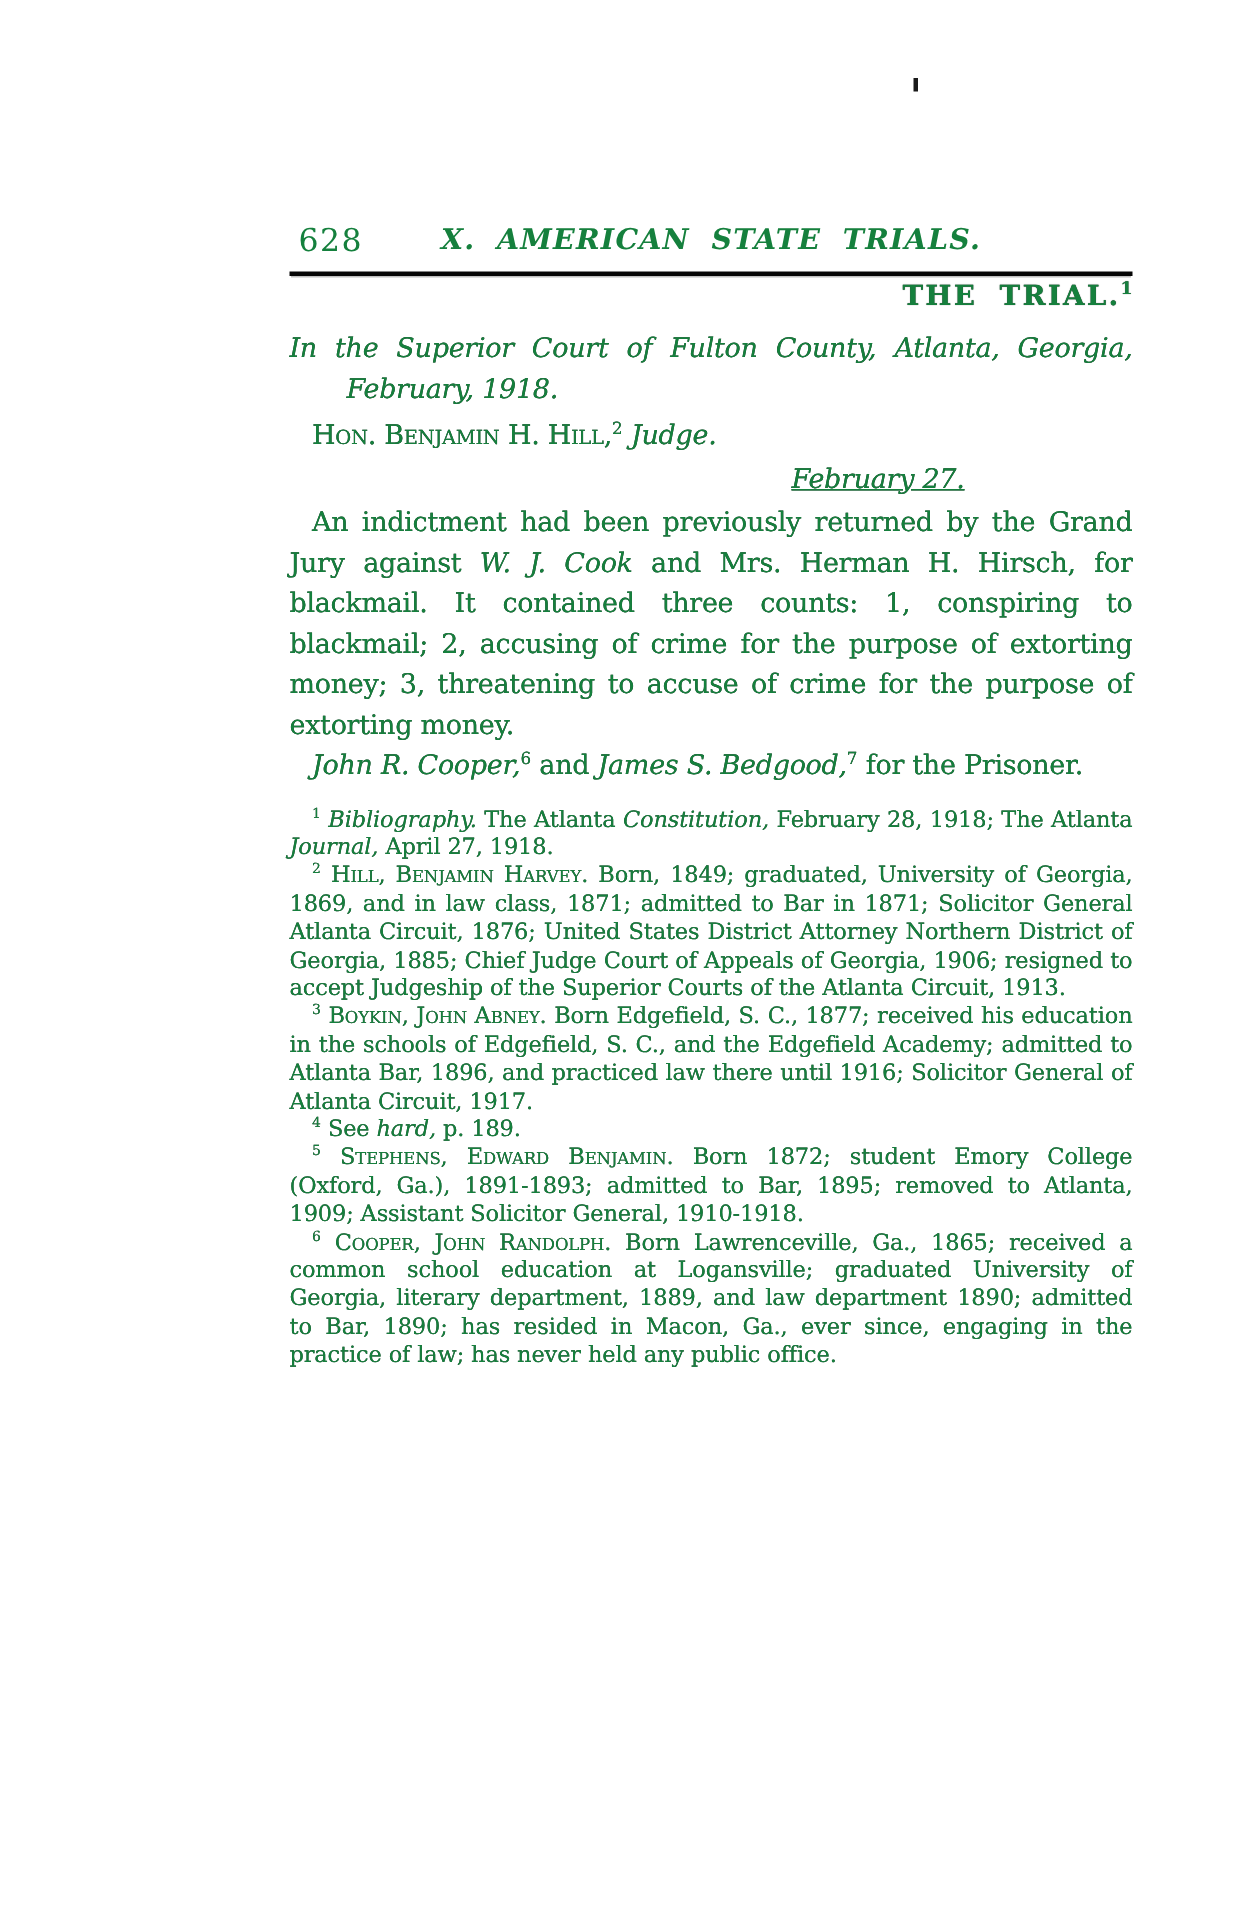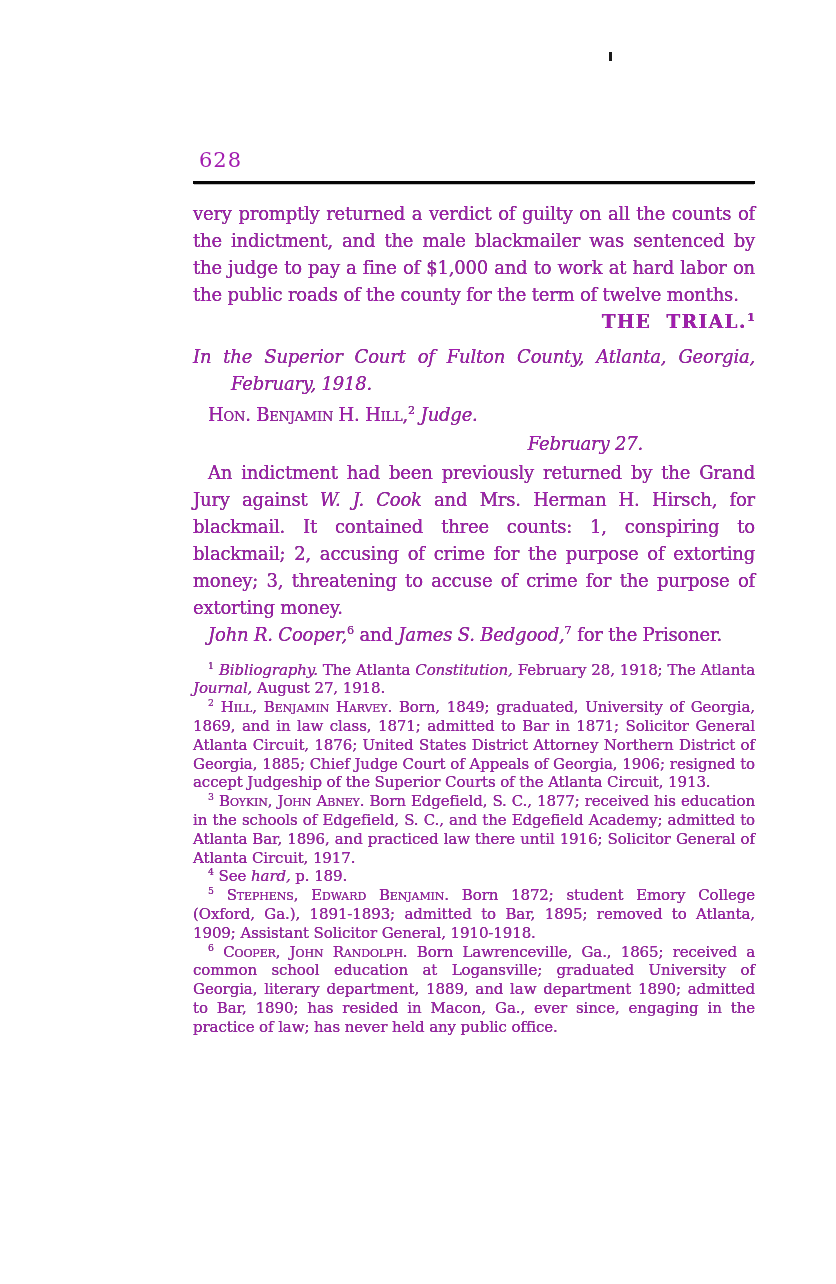--- a/index.html
+++ b/index.html
@@ -2,21 +2,21 @@
 <html><head>
 <meta charset="utf-8">
 <style>
   html,body { margin:0; padding:0; background:#e8e8e8; }
   .page {
     position:relative;
     width:836px; height:1284px;
     background:#ffffff;
     overflow:hidden;
     font-family:"DejaVu Serif","Liberation Serif",serif;
-    color:#a21caf;
+    color:#15803d;
   }
   .content {
     position:absolute;
     left:193px; top:147px;
     width:562px;
   }
   
   .header-row { position:relative; height:27px; }
   .page-number {
     position:absolute; left:6px; top:1px;
@@ -49,20 +49,21 @@
   .court-caption {
     margin-top:8px;
     padding-left:38px; text-indent:-38px;
     font-style:italic;
   }
   .judge-line { margin-top:4px; text-indent:15px; }
   .date-line {
     margin-top:2px;
     text-align:right; font-style:italic;
     padding-right:112px;
+    text-decoration:underline;
   }
   .p-indent { text-indent:15px; }
   .p-indictment { margin-top:2px; }
   
   .footnotes {
     margin-top:13px;
     font-size:15px; line-height:18.8px;
     text-align:justify;
     letter-spacing:-0.1px;
     text-shadow:0 0 0.3px rgba(0,0,0,0.8);
@@ -82,43 +83,43 @@
 <body>
 
 <div class="page">
 
   <div class="speck"></div>
 
   <div class="content">
 
     <div class="header-row">
       <span class="page-number">628</span>
+      <div class="running-title">X. AMERICAN STATE TRIALS.</div>
     </div>
     <div class="header-rule"></div>
 
     <div class="bodytext">
 
-      <p class="p-continuation" style="margin:16px 0 0 0;">very promptly returned a verdict of guilty on all the counts of the indictment, and the male blackmailer was sentenced by the judge to pay a fine of $1,000 and to work at hard labor on the public roads of the county for the term of twelve months.</p>
 
       <div class="section-heading"><span>THE TRIAL.</span><span class="sup">1</span></div>
 
       <div class="court-caption"><span class="it">In the Superior Court of Fulton County, Atlanta, Georgia, February, 1918.</span></div>
 
       <div class="judge-line"><span class="sc">Hon. Benjamin H. Hill,</span><span class="sup">2</span><span> </span><span class="it">Judge.</span></div>
 
       <div class="date-line">February 27.</div>
 
       <p class="p-indent p-indictment" style="margin:2px 0 0 0;"><span>An indictment had been previously returned by the Grand Jury against </span><span class="it">W. J. Cook</span><span> and Mrs. Herman H. Hirsch, for blackmail.  It contained three counts:  1, conspiring to blackmail; 2, accusing of crime for the purpose of extorting money; 3, threatening to accuse of crime for the purpose of extorting money.</span></p>
 
 
       <p class="p-indent" style="margin:0;"><span class="it">John R. Cooper,</span><span class="sup">6</span><span> and </span><span class="it">James S. Bedgood,</span><span class="sup">7</span><span> for the Prisoner.</span></p>
     </div>
 
     <div class="footnotes">
-      <div class="footnote"><span class="sup">1</span><span> </span><span class="it">Bibliography.</span><span>  The Atlanta </span><span class="it">Constitution,</span><span> February 28, 1918; The Atlanta </span><span class="it">Journal,</span><span> August 27, 1918.</span></div>
+      <div class="footnote"><span class="sup">1</span><span> </span><span class="it">Bibliography.</span><span>  The Atlanta </span><span class="it">Constitution,</span><span> February 28, 1918; The Atlanta </span><span class="it">Journal,</span><span> April 27, 1918.</span></div>
       <div class="footnote"><span class="sup">2</span><span> </span><span class="sc">Hill, Benjamin Harvey.</span><span> Born, 1849; graduated, University of Georgia, 1869, and in law class, 1871; admitted to Bar in 1871; Solicitor General Atlanta Circuit, 1876; United States District Attorney Northern District of Georgia, 1885; Chief Judge Court of Appeals of Georgia, 1906; resigned to accept Judgeship of the Superior Courts of the Atlanta Circuit, 1913.</span></div>
       <div class="footnote"><span class="sup">3</span><span> </span><span class="sc">Boykin, John Abney.</span><span> Born Edgefield, S. C., 1877; received his education in the schools of Edgefield, S. C., and the Edgefield Academy; admitted to Atlanta Bar, 1896, and practiced law there until 1916; Solicitor General of Atlanta Circuit, 1917.</span></div>
       <div class="footnote"><span class="sup">4</span><span> See </span><span class="it">hard,</span><span> p. 189.</span></div>
       <div class="footnote"><span class="sup">5</span><span> </span><span class="sc">Stephens, Edward Benjamin.</span><span> Born 1872; student Emory College (Oxford, Ga.), 1891-1893; admitted to Bar, 1895; removed to Atlanta, 1909; Assistant Solicitor General, 1910-1918.</span></div>
       <div class="footnote"><span class="sup">6</span><span> </span><span class="sc">Cooper, John Randolph.</span><span> Born Lawrenceville, Ga., 1865; received a common school education at Logansville; graduated University of Georgia, literary department, 1889, and law department 1890; admitted to Bar, 1890; has resided in Macon, Ga., ever since, engaging in the practice of law; has never held any public office.</span></div>
     </div>
 
   </div>
 </div>
 

